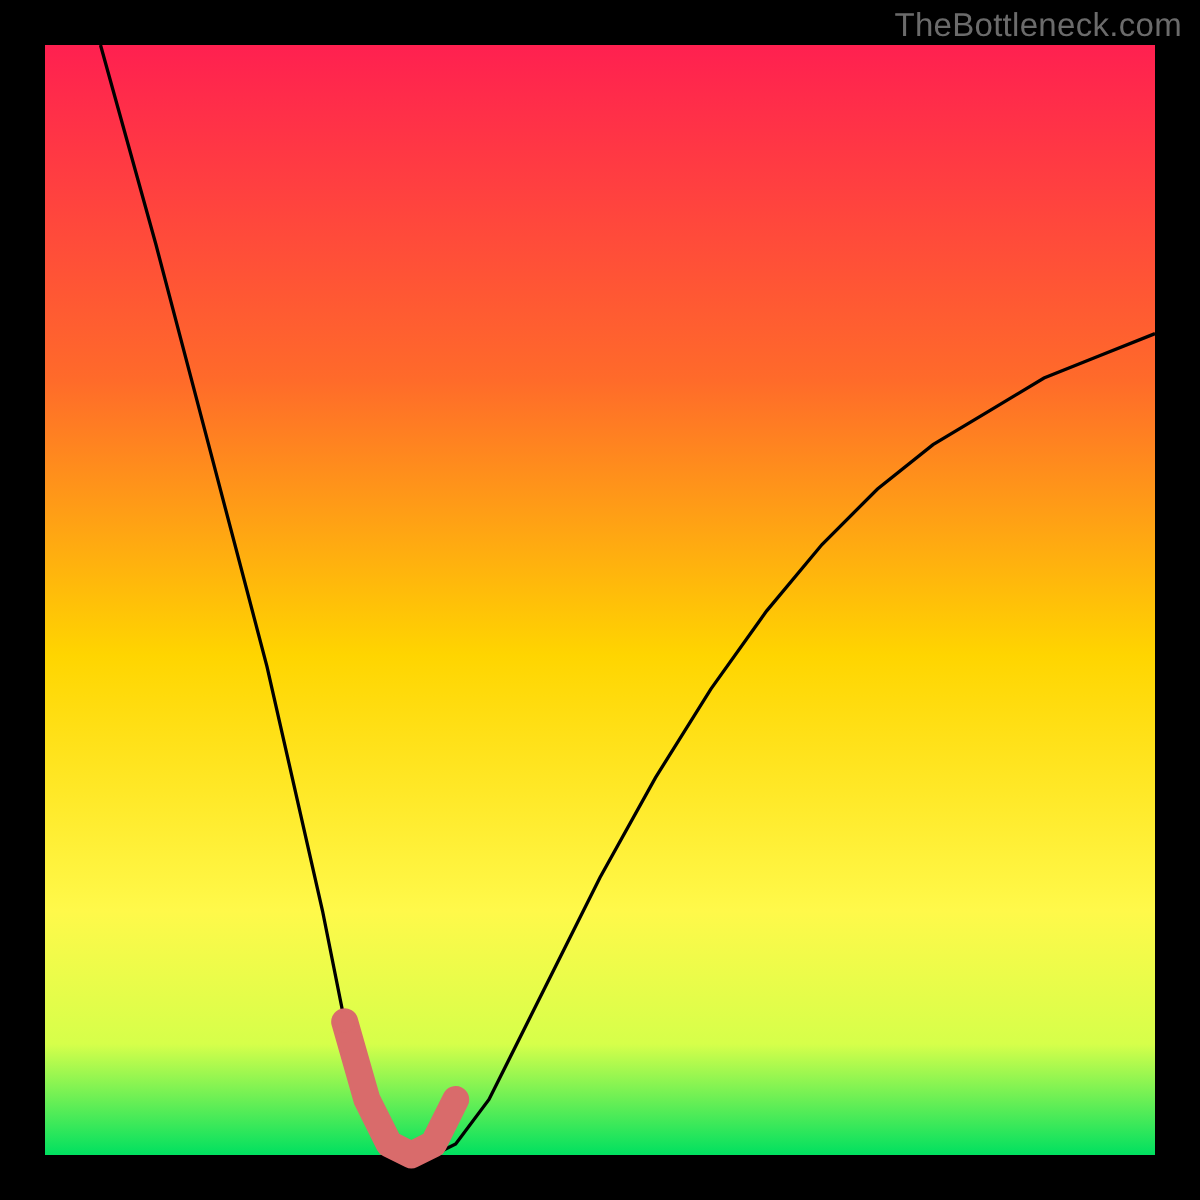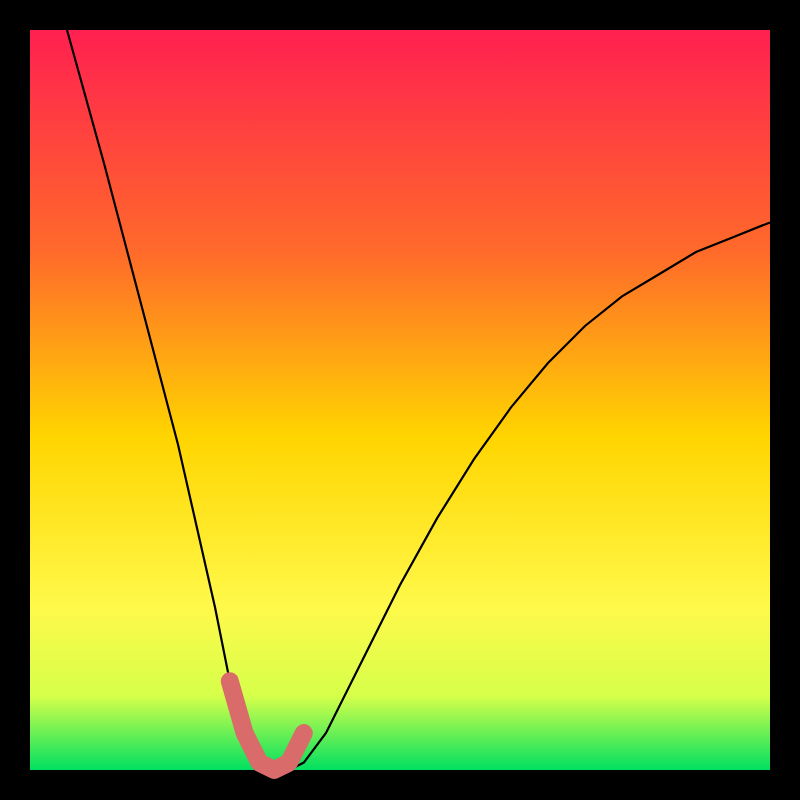--- a/index.html
+++ b/index.html
@@ -30,20 +30,21 @@
   svg {
     position: absolute;
     left: 0; top: 0;
     display: block;
   }
 </style>
 </head>
 <body>
 
 <div class="frame">
+  <div class="watermark">TheBottleneck.com</div>
 
   <svg id="chart-svg" width="800" height="800" viewBox="0 0 800 800">
     <defs>
       <linearGradient id="bg-grad" x1="0" y1="0" x2="0" y2="1">
         <stop id="g-top" offset="0%" stop-color="#ff2050"></stop>
         <stop id="g-upper" offset="30%" stop-color="#ff6a2a"></stop>
         <stop id="g-mid" offset="55%" stop-color="#ffd500"></stop>
         <stop id="g-lowy" offset="78%" stop-color="#fff94a"></stop>
         <stop id="g-lowmid" offset="90%" stop-color="#d6ff4a"></stop>
         <stop id="g-bot" offset="100%" stop-color="#00e060"></stop>

